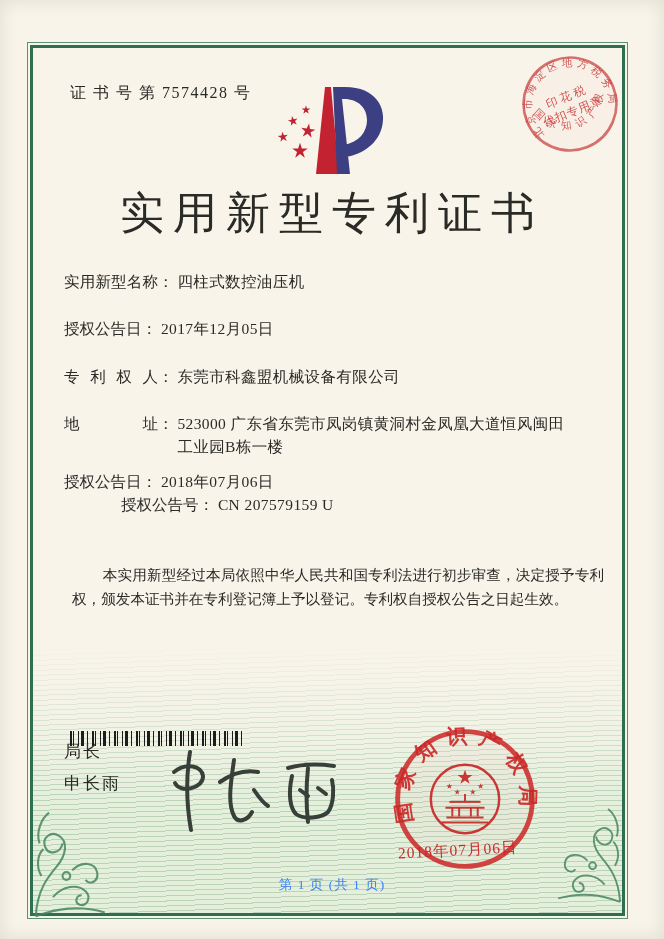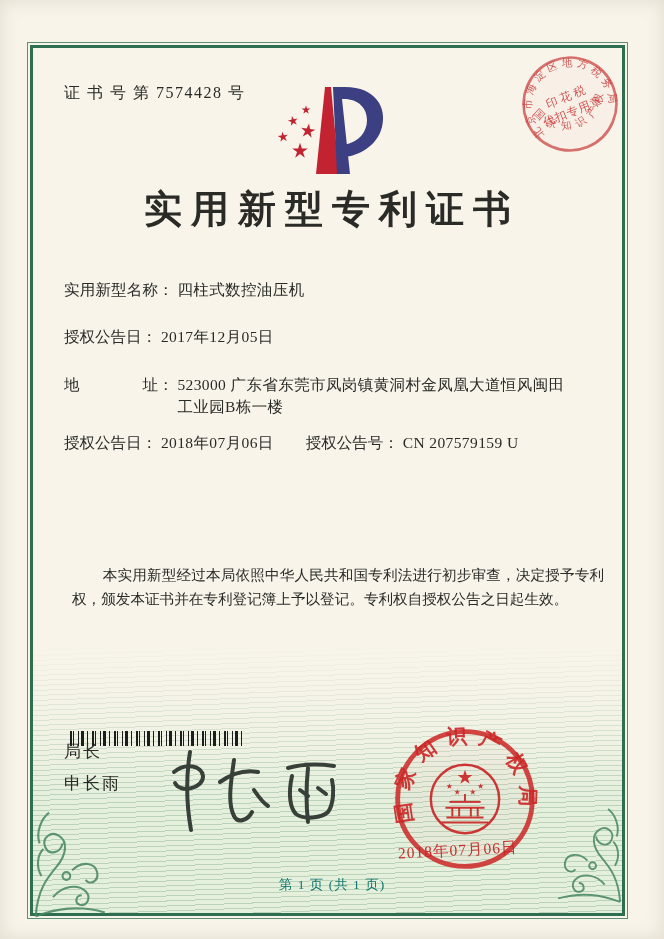--- a/index.html
+++ b/index.html
@@ -11,49 +11,49 @@
   .frame-outer{position:absolute;left:27px;top:42px;right:36px;bottom:20px;
                border:1px solid #5d8f74;pointer-events:none;}
   .frame-inner{position:absolute;left:30px;top:45px;right:39px;bottom:23px;
                border:3px solid #2e6f52;pointer-events:none;}
   
   .guilloche{position:absolute;left:33px;right:42px;top:640px;bottom:26px;
     background-image:
       linear-gradient(180deg,#f8f4ea 0px,rgba(248,244,234,0) 150px),
       repeating-linear-gradient(178deg,rgba(118,165,124,.38) 0 1px,rgba(0,0,0,0) 1px 5px),
       linear-gradient(180deg,rgba(233,241,224,.15) 0,#e4efdc 170px);}
-  .cert-number{position:absolute;left:64px;top:83px;font-size:16px;letter-spacing:1.5px;}
+  .cert-number{position:absolute;left:70px;top:83px;font-size:16px;letter-spacing:1.5px;}
   .logo{position:absolute;left:270px;top:84px;}
   .tax-stamp{position:absolute;left:512px;top:46px;transform:rotate(-22deg);opacity:.9;}
   .title{position:absolute;left:0;right:0;top:184px;text-align:center;
-         font-size:38px;font-weight:bold;letter-spacing:9px;}
-  .fields{position:absolute;left:64px;top:279px;right:44px;font-size:15.5px;line-height:1.45;}
+         font-size:44px;font-weight:normal;letter-spacing:9px;}
+  .fields{position:absolute;left:64px;top:271px;right:44px;font-size:15.5px;line-height:1.45;}
   .field-row{margin-bottom:25px;white-space:nowrap;}
   .flabel{display:inline-block;width:94px;text-align:justify;text-align-last:justify;vertical-align:top;}
   .flabel.tight{width:auto;text-align-last:auto;}
   .colon{vertical-align:top;}
   .fvalue{vertical-align:top;letter-spacing:.4px;}
   .fvalue.wrap{display:inline-block;white-space:pre-line;max-width:430px;}
   .field-row.addr{margin-bottom:13px;}
-  .field-row.split{display:flex;white-space:nowrap;}
-  .cell2{margin-left:32px;}
+  .field-row.split{display:flex;white-space:nowrap;flex-direction:column;}
+  .cell2{margin-left:57px;}
   .body-text{position:absolute;left:60px;right:48px;top:552px;
              font-size:14.6px;line-height:1.64;text-align:justify;}
   .body-text p{margin:12px;text-indent:2.1em;}
   .barcode{position:absolute;left:70px;top:731px;width:174px;height:15px;
     background:repeating-linear-gradient(90deg,#1d1d1d 0 2px,transparent 2px 3px,
       #1d1d1d 3px 4px,transparent 4px 8px,#1d1d1d 8px 9px,transparent 9px 11px,
       #1d1d1d 11px 14px,transparent 14px 17px,#1d1d1d 17px 18px,transparent 18px 22px);}
   .signer{position:absolute;left:64px;top:736px;font-size:17px;line-height:1.9;letter-spacing:2px;}
   .signature{position:absolute;left:150px;top:742px;}
   .seal{position:absolute;left:382px;top:716px;}
   .seal-date{position:absolute;left:398px;top:839px;width:170px;color:rgba(200,36,36,.95);
              font-size:15.5px;letter-spacing:1px;transform:rotate(-3deg);}
   .page-footer{position:absolute;left:0;right:0;top:876px;text-align:center;
-               font-size:13.5px;letter-spacing:1px;color:#0f766e;}
+               font-size:13.5px;letter-spacing:1px;color:#3b82f6;}
   .ornament-left{position:absolute;left:28px;top:808px;}
   .ornament-right{position:absolute;right:37px;top:796px;transform:scaleX(-1);}
 </style>
 </head>
 <body>
 
 <div class="stage">
   <div class="paper"></div>
   <div class="guilloche"></div>
   <div class="frame-outer"></div>
@@ -92,20 +92,24 @@
   <div class="title">实用新型专利证书</div>
 
   <div class="fields">
     <div class="field-row">
       <span class="flabel">实用新型名称</span><span class="colon">：</span>
       <span class="fvalue">四柱式数控油压机</span>
     </div>
     <div class="field-row">
       <span class="flabel tight">授权公告日</span><span class="colon">：</span>
       <span class="fvalue">2017年12月05日</span>
+    </div>
+    <div class="field-row">
+      <span class="flabel">专利权人</span><span class="colon">：</span>
+      <span class="fvalue">东莞市科鑫盟机械设备有限公司</span>
     </div>
     <div class="field-row addr">
       <span class="flabel">地址</span><span class="colon">：</span>
       <span class="fvalue wrap">523000 广东省东莞市凤岗镇黄洞村金凤凰大道恒风闽田
 工业园B栋一楼</span>
     </div>
     <div class="field-row split">
       <span>
         <span class="flabel tight">授权公告日</span><span class="colon">：</span>
         <span class="fvalue">2018年07月06日</span>

